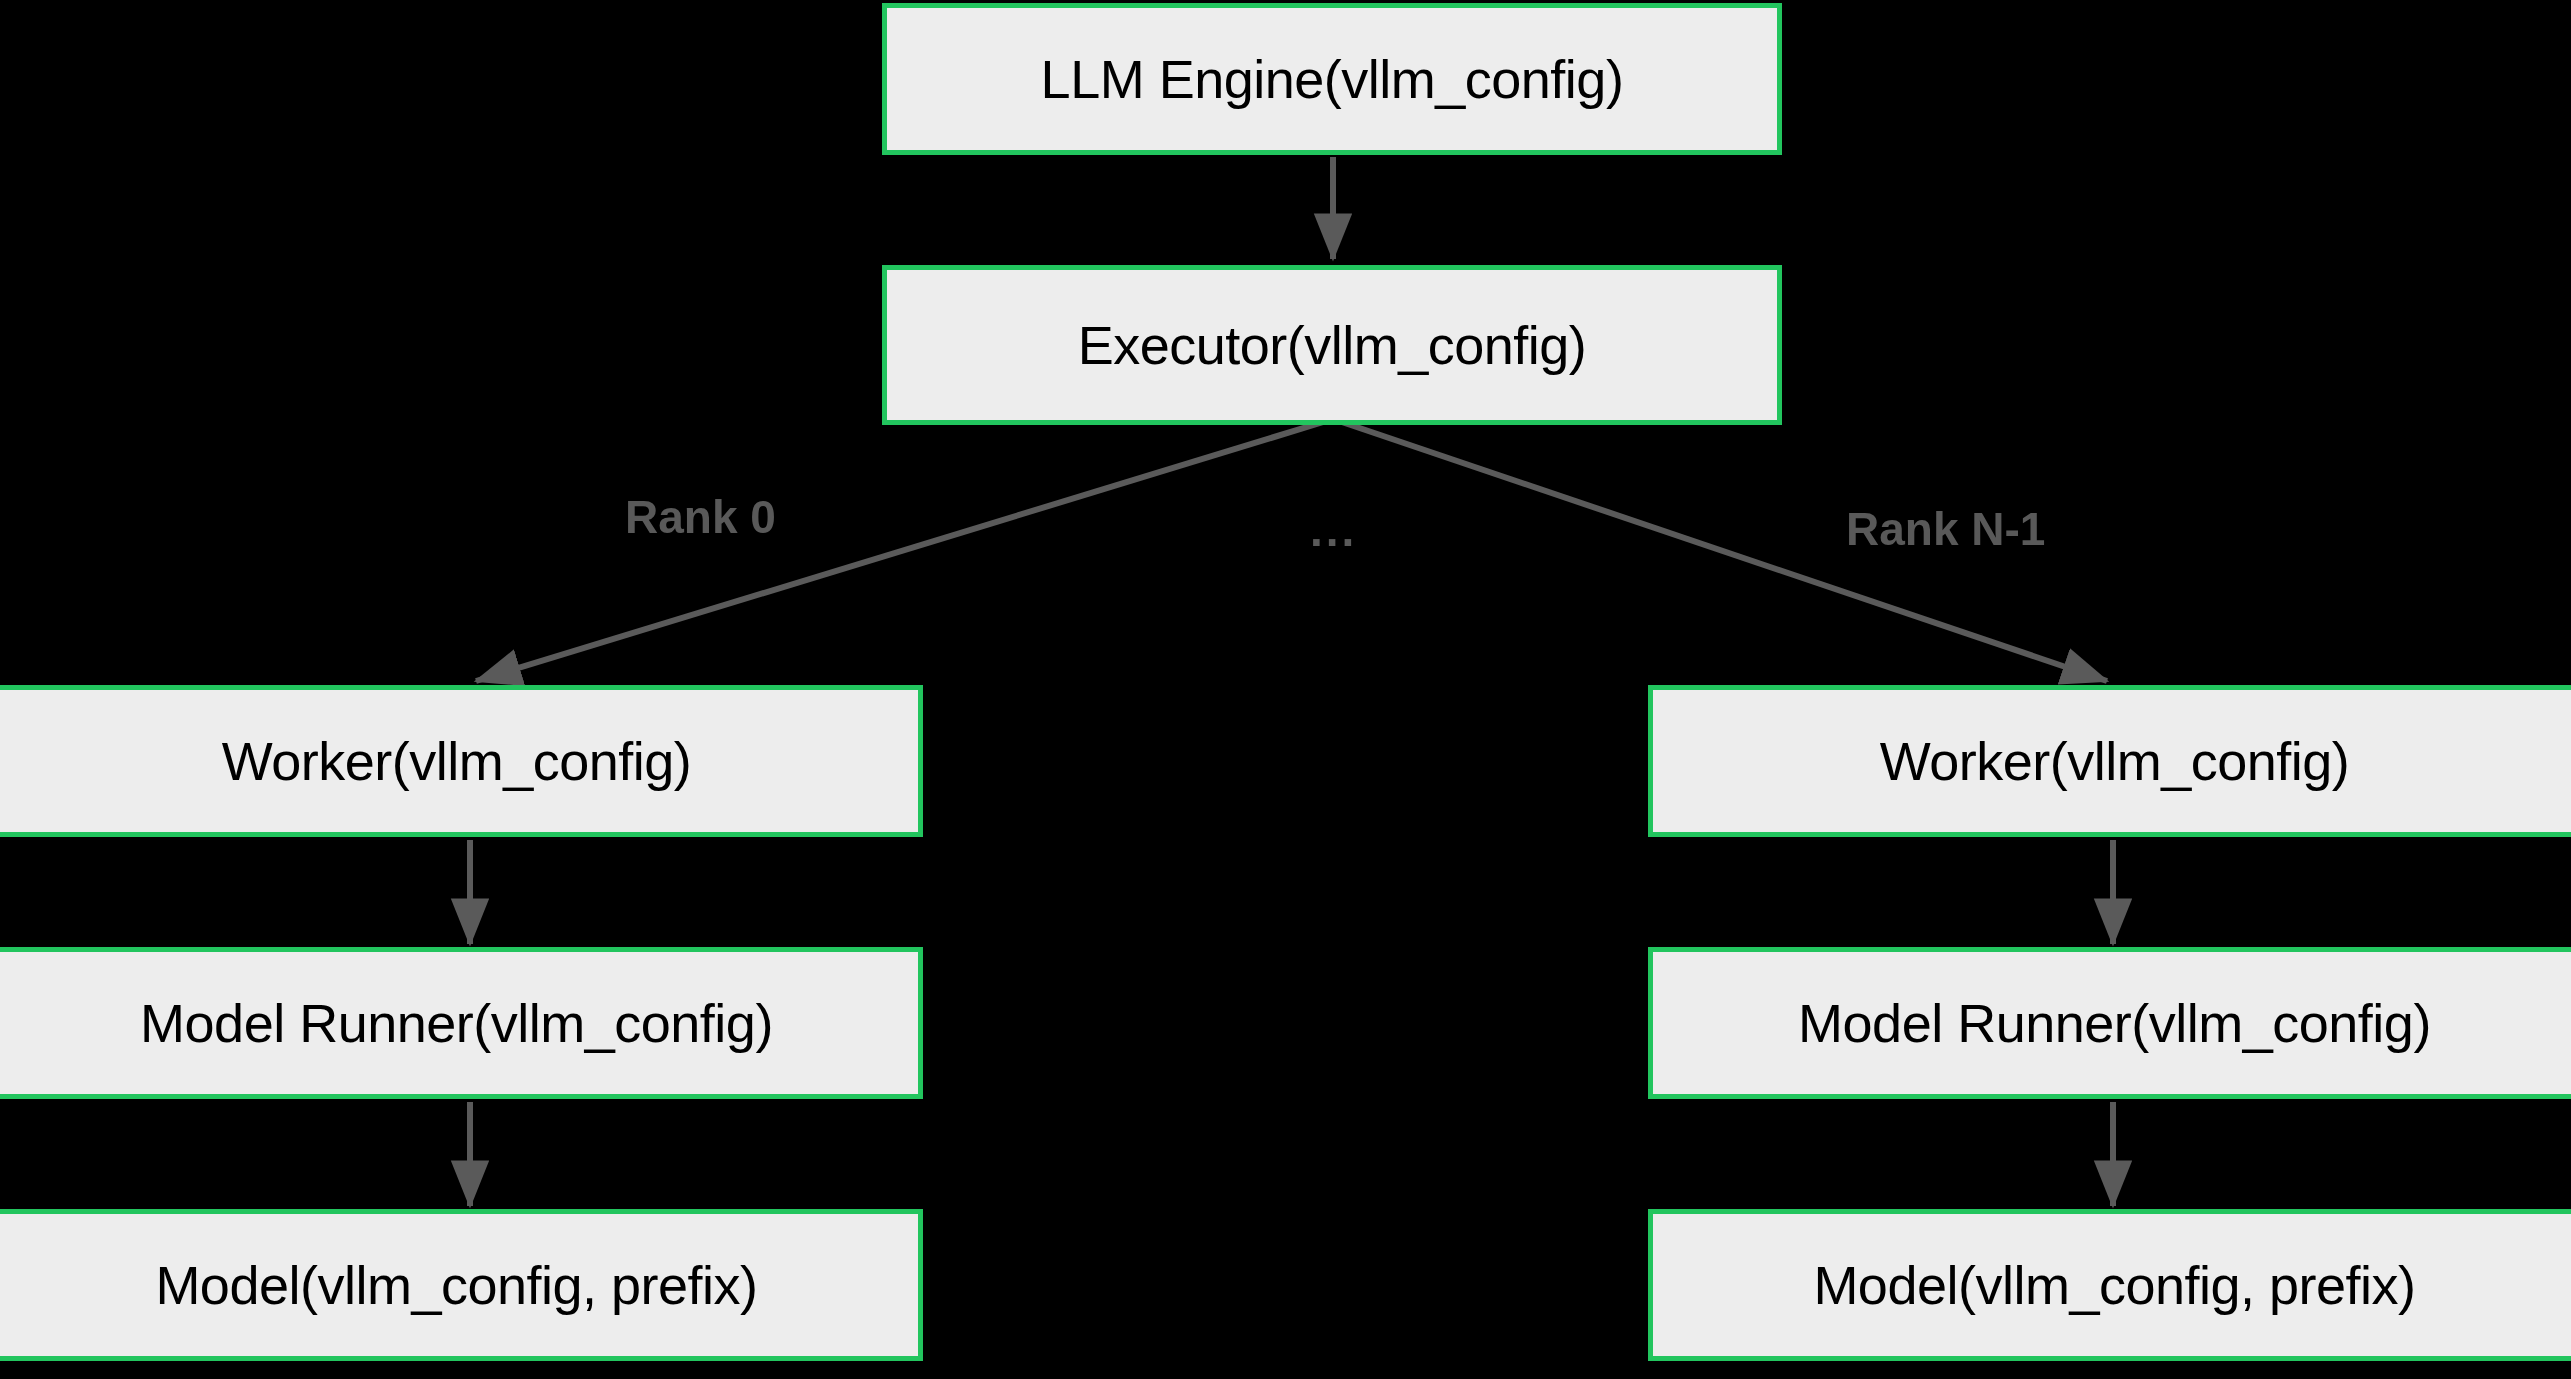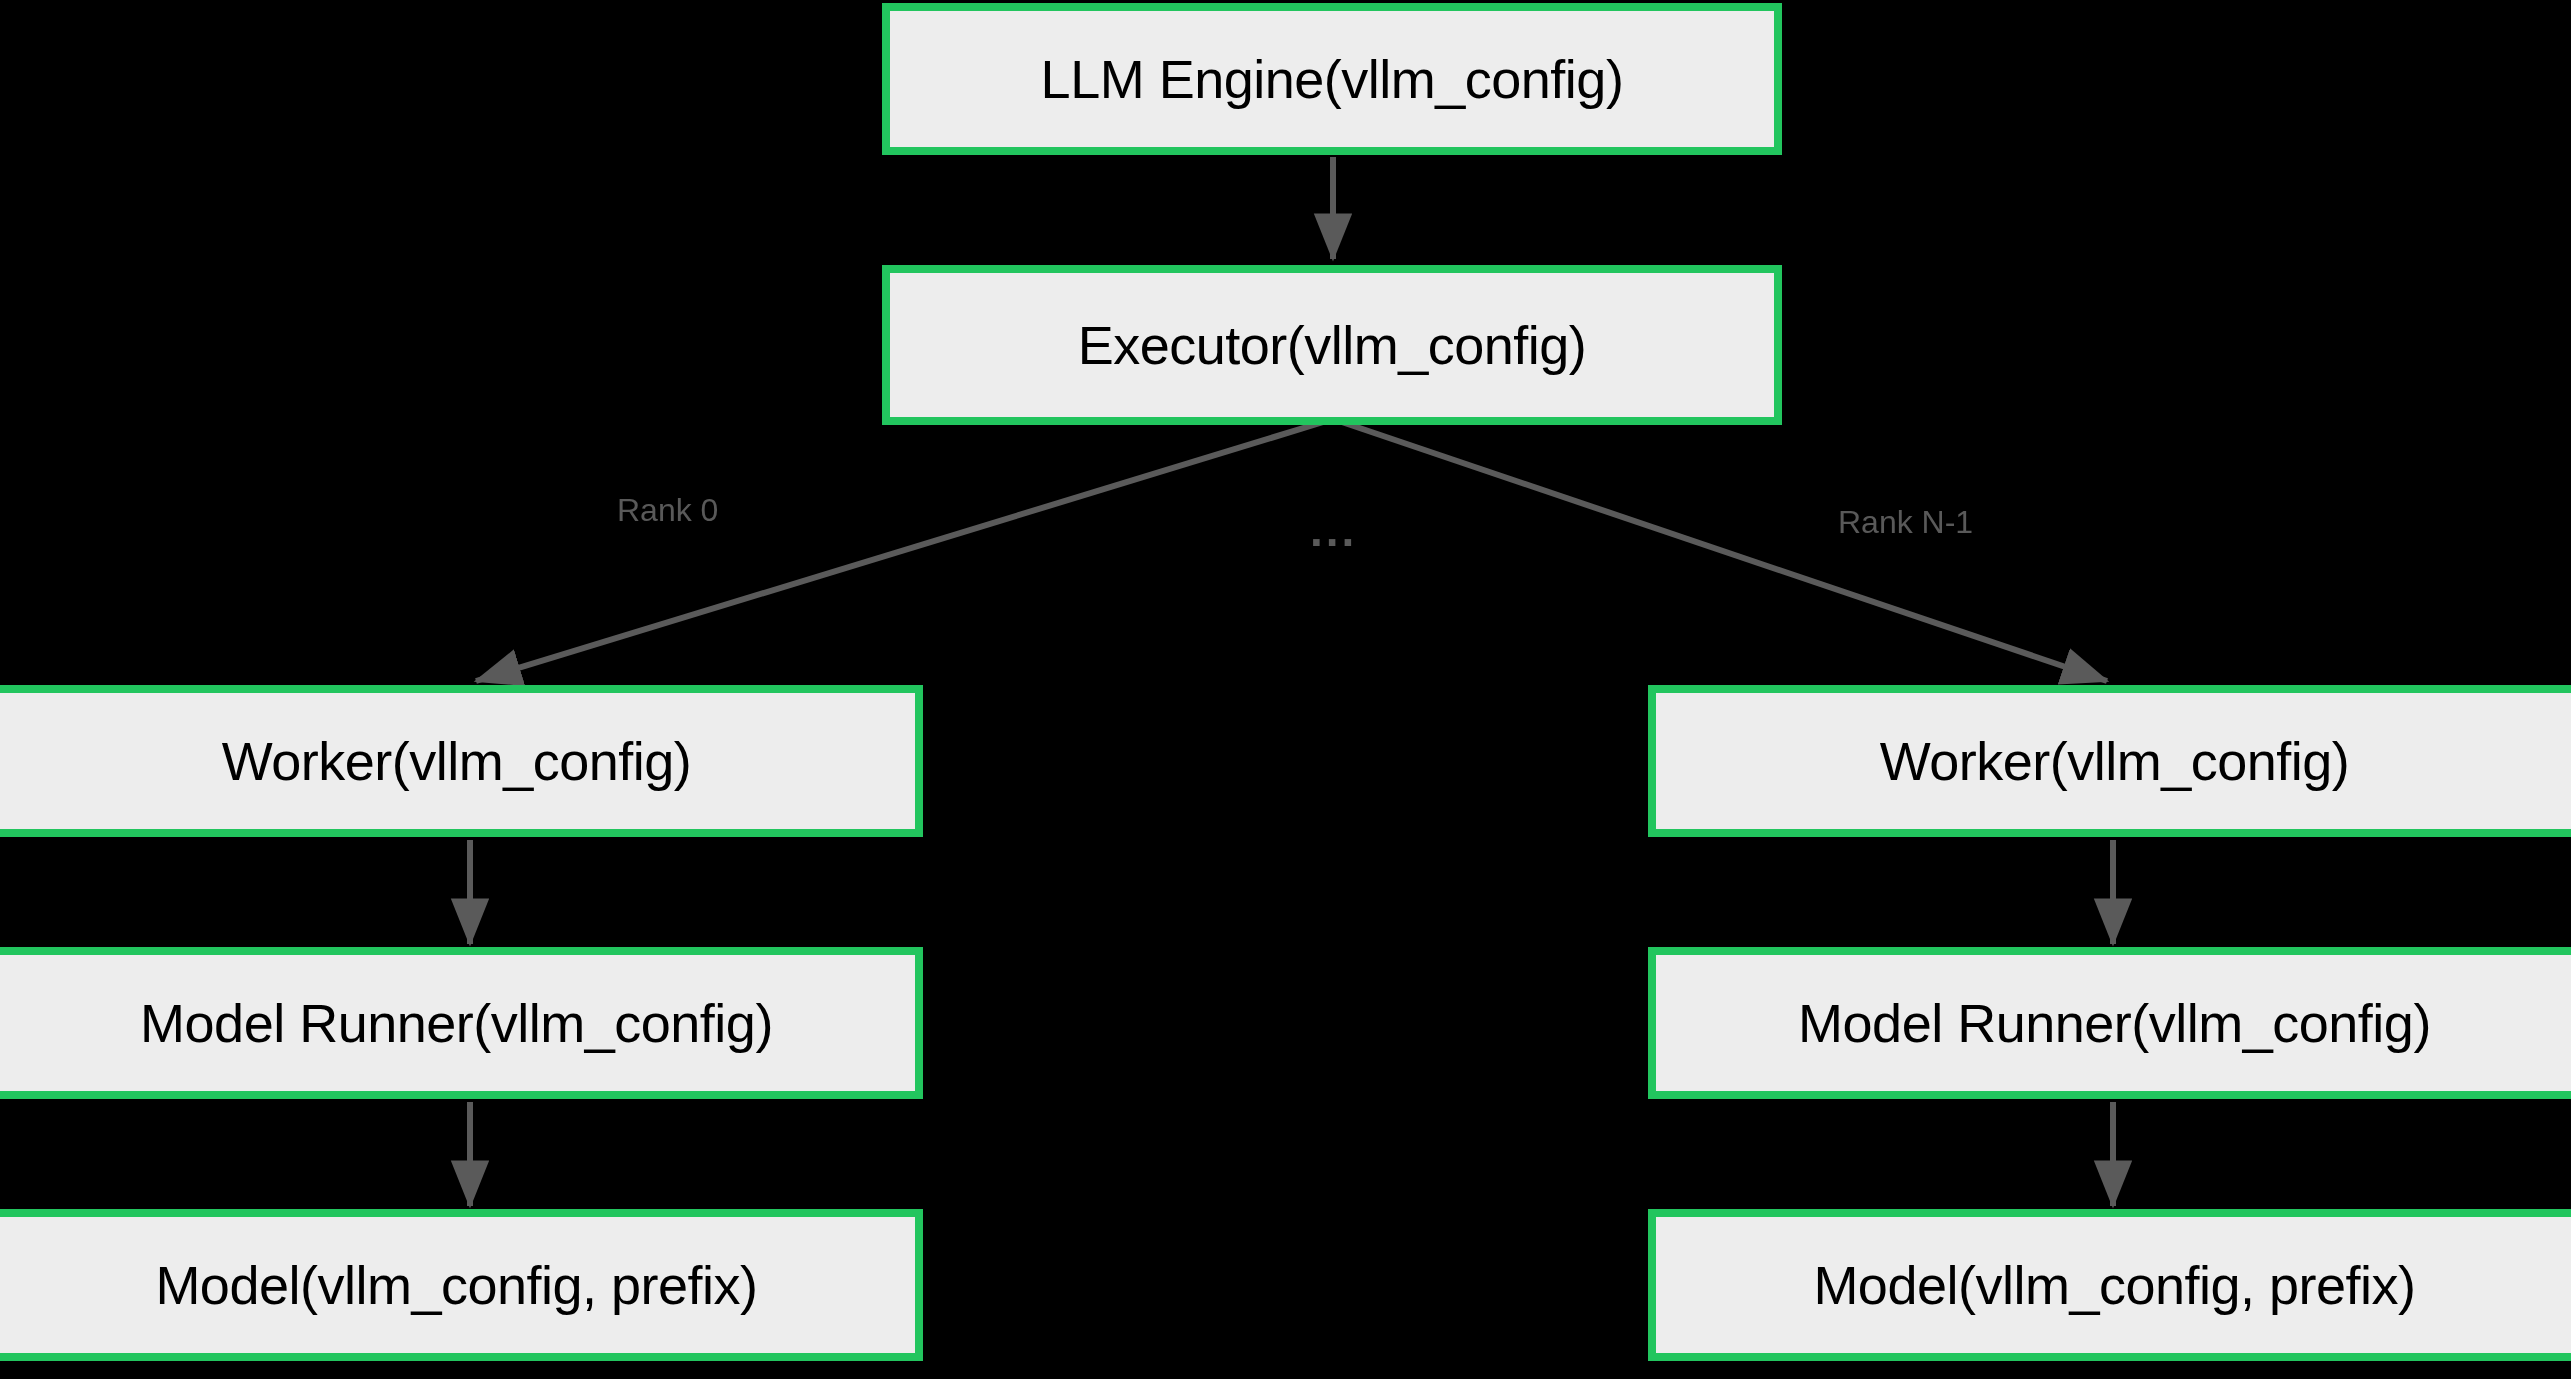--- a/index.html
+++ b/index.html
@@ -13,42 +13,43 @@
     width: 2571px;
     height: 1379px;
     background: #000000;
     overflow: hidden;
     font-family: "Liberation Sans", "DejaVu Sans", sans-serif;
   }
   .node {
     position: absolute;
     box-sizing: border-box;
     background: #ededed;
-    border: 8px solid #22c55e;
+    border: 5px solid #22c55e;
     display: flex;
     align-items: center;
     justify-content: center;
     color: #000000;
     font-size: 54px;
     font-weight: 400;
     letter-spacing: -0.5px;
     white-space: nowrap;
     line-height: 1;
   }
   .node-label {
     display: block;
   }
   .edge-label {
     position: absolute;
     color: #595959;
-    font-size: 32px;
-    font-weight: 400;
+    font-size: 46px;
+    font-weight: 700;
     letter-spacing: 0px;
     white-space: nowrap;
     line-height: 1;
+    margin-left: 8px;
   }
   .ellipsis-label {
     position: absolute;
     color: #5a5a5a;
     font-size: 46px;
     font-weight: 700;
     letter-spacing: 3px;
     white-space: nowrap;
     line-height: 1;
   }

